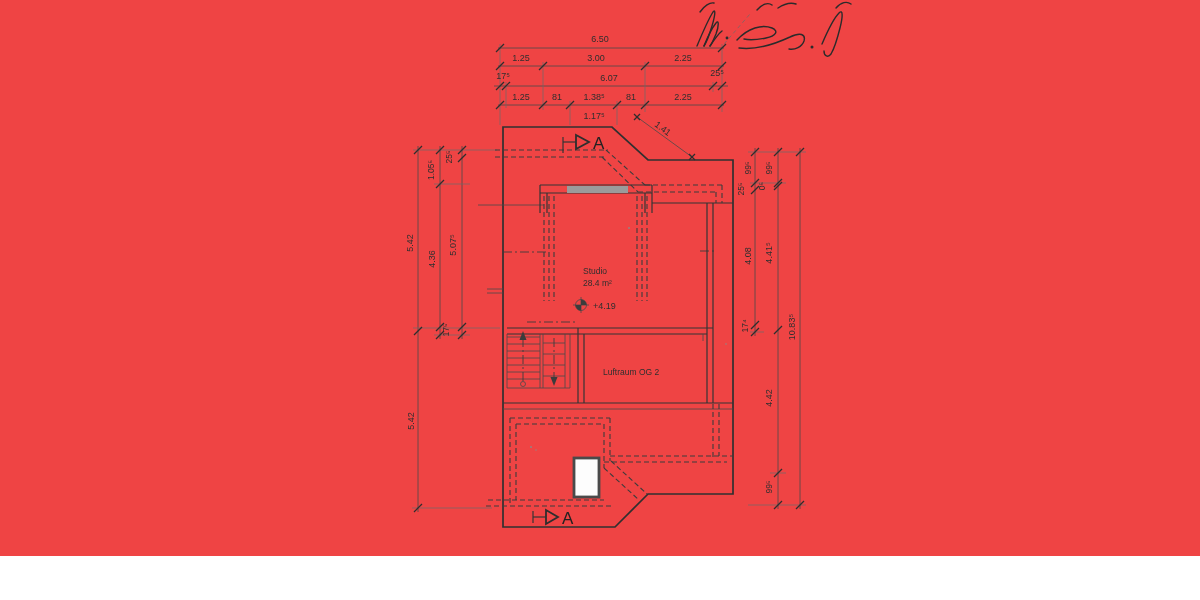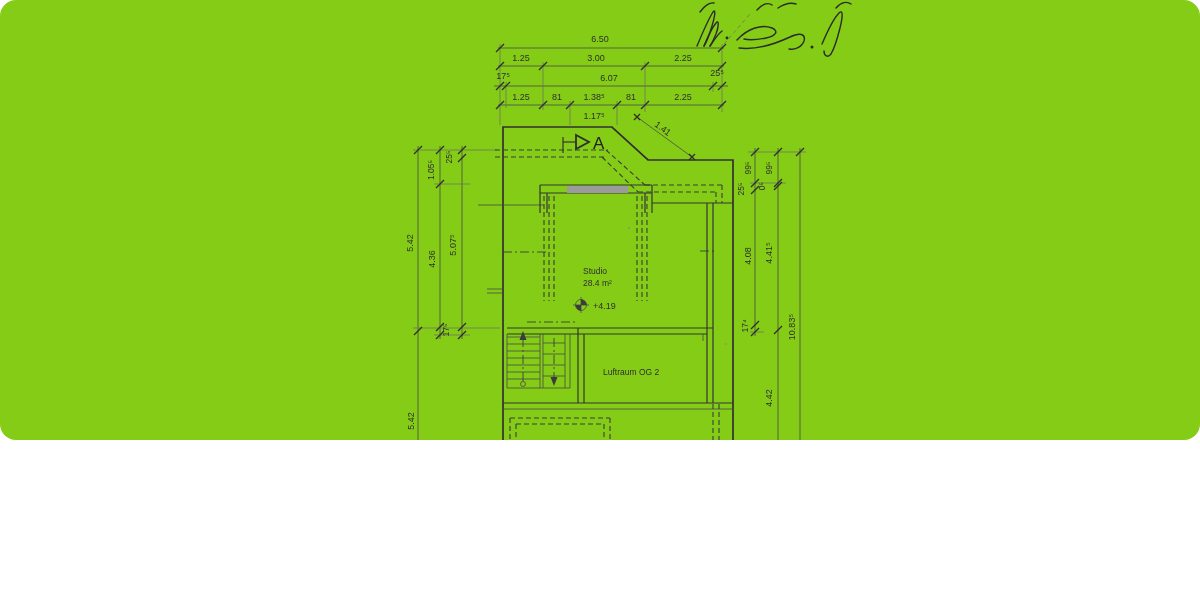--- a/index.html
+++ b/index.html
@@ -1,16 +1,16 @@
 <!DOCTYPE html>
 <html><head>
 <meta charset="utf-8">
 <style>
   html,body{margin:0;padding:0;background:#ffffff;}
-  #stage{position:relative;width:1200px;height:440px;background:#84cc16;overflow:hidden;border-radius:16px;}
+  #stage{position:relative;width:1200px;height:556px;background:#ef4444;overflow:hidden;}
   svg{position:absolute;left:0;top:0;}
   text{font-family:"Liberation Sans","DejaVu Sans",sans-serif;fill:#2f2f2f;}
   .t9{font-size:9px;}
   .t8{font-size:8.5px;}
   .tA{font-size:17px;fill:#222;}
   .thin{stroke:#4a4a4a;stroke-width:0.8;fill:none;}
   .ext{stroke:#6a6a6a;stroke-width:0.7;fill:none;}
   .tick{stroke:#2e2e2e;stroke-width:1.2;fill:none;}
   .outline{stroke:#303030;stroke-width:1.7;fill:none;}
   .wall{stroke:#343434;stroke-width:1.2;fill:none;}

